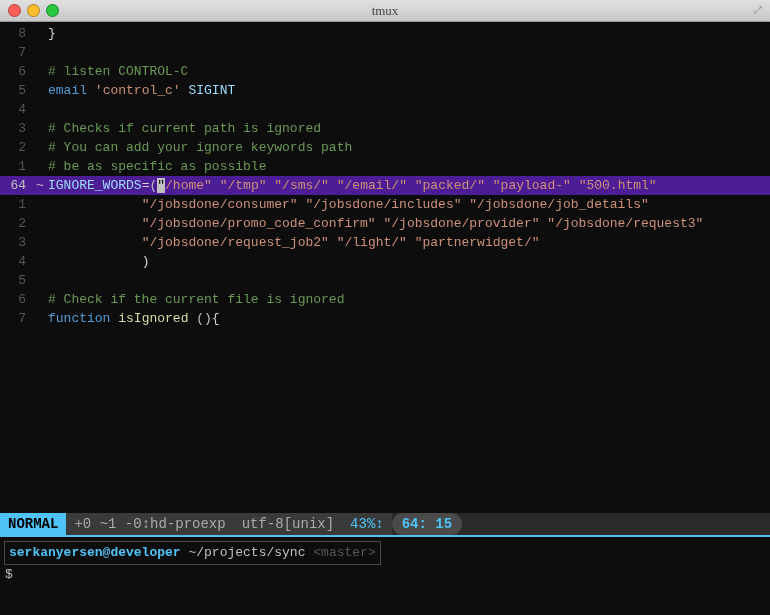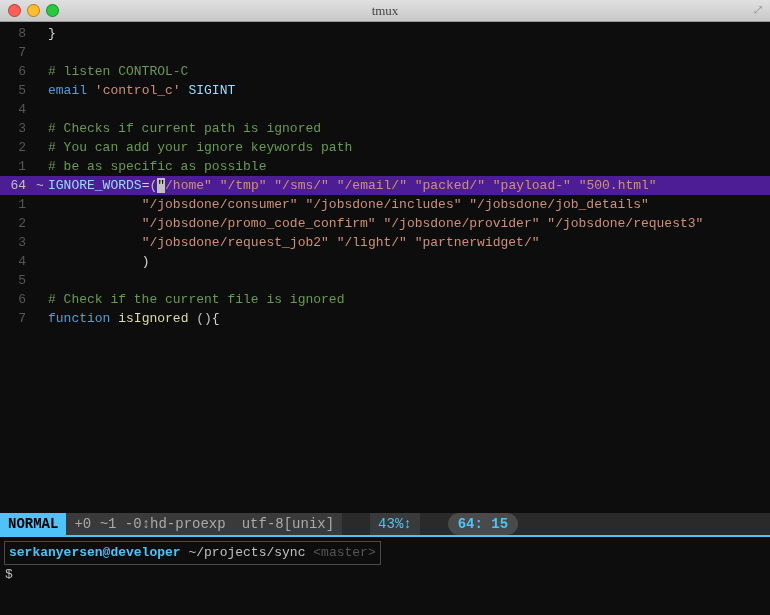--- a/index.html
+++ b/index.html
@@ -137,21 +137,20 @@
       color: #aaa;
     }
     .status-file {
       padding: 0 10px;
       color: #c0c0c0;
       flex: 1;
     }
     .status-right {
       display: flex;
       height: 100%;
-      gap: 28px;
     }
     .status-enc {
       background: #3a3a3a;
       padding: 0 8px;
       height: 100%;
       display: flex;
       align-items: center;
       color: #aaa;
     }
     .status-pct {

